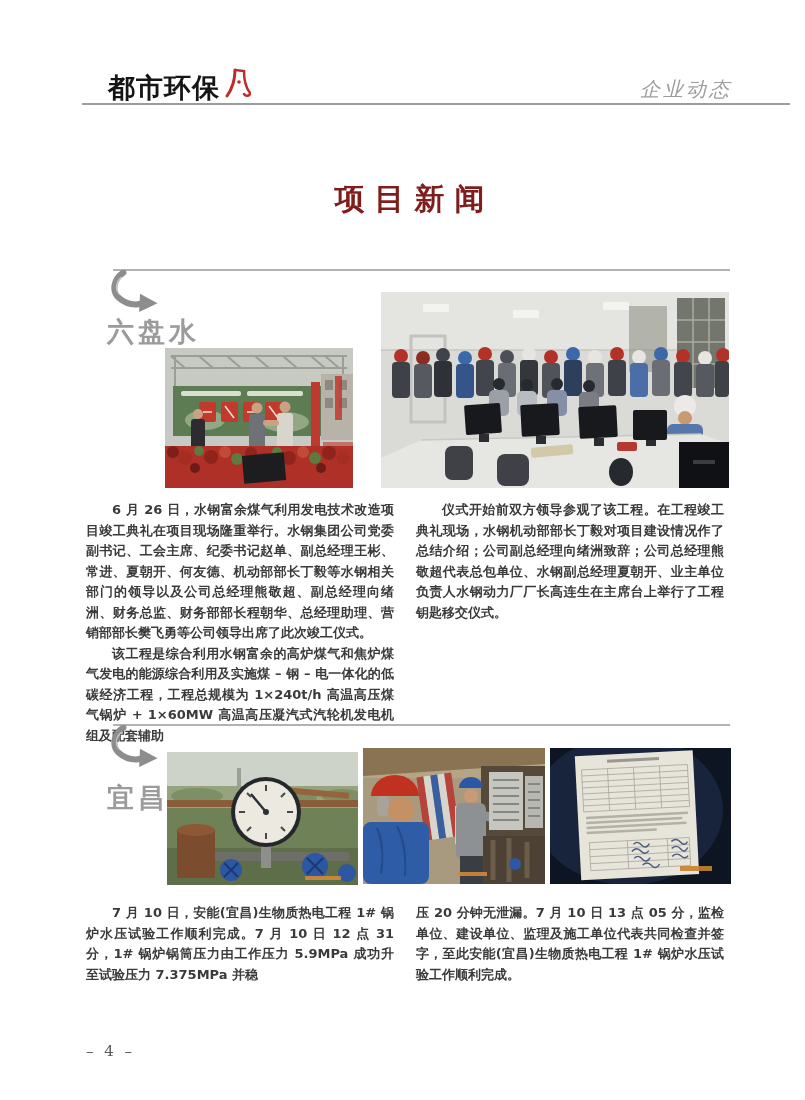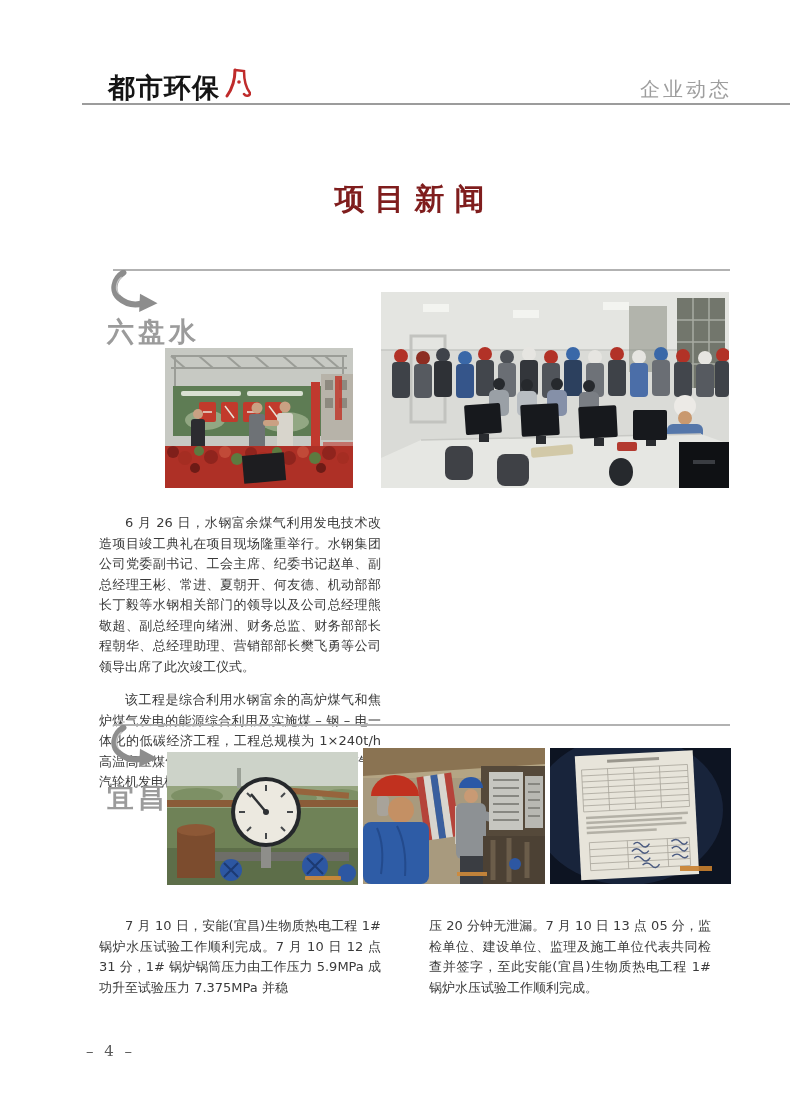--- a/index.html
+++ b/index.html
@@ -4,21 +4,21 @@
 <style>
   html,body{margin:0;padding:0;background:#ffffff;}
   .page{position:relative;width:805px;height:1100px;background:#fff;
         font-family:"DejaVu Sans",sans-serif;overflow:hidden;}
   .abs{position:absolute;}
 
   
   .logo{left:108px;top:70px;font-size:27px;font-weight:bold;color:#151515;
         letter-spacing:1px;display:flex;align-items:flex-start;}
   .seal{margin-left:5px;margin-top:-4px;}
-  .category{top:76px;right:73px;font-size:20px;color:#9e9e9e;letter-spacing:3px;}
+  .category{top:76px;right:73px;font-size:20px;color:#9e9e9e;letter-spacing:3px;font-style:italic;}
   .header-rule{left:82px;top:103px;width:708px;height:2px;background:#9c9c9c;}
 
   
   .page-title{left:82px;top:179px;width:665px;text-align:center;
               font-family:"DejaVu Serif",serif;font-size:30px;font-weight:bold;
               letter-spacing:10px;color:#7f1d1d;}
 
   
   .section-rule{height:2px;background:#b2b2b2;left:113px;width:617px;}
   .sec1-rule{top:269px}.sec2-rule{top:724px}
@@ -31,21 +31,21 @@
   .photo{overflow:hidden;background:#ddd;}
   .photo svg{display:block;width:100%;height:100%;}
   #photo-1{left:165px;top:348px;width:188px;height:140px;}
   #photo-2{left:381px;top:292px;width:348px;height:196px;}
   #photo-3{left:167px;top:752px;width:191px;height:133px;}
   #photo-4{left:363px;top:748px;width:182px;height:136px;}
   #photo-5{left:550px;top:748px;width:181px;height:136px;}
 
   
   .col{width:308px;font-size:13px;line-height:20.5px;text-align:justify;color:#3a3a3a;}
-  .col p{margin:13px;}
+  .col p{margin:0;font-weight:bold;}
   .col p.indent{text-indent:2em;}
   .s1-left{left:86px;top:500px;}
   .s1-right{left:416px;top:500px;}
   .s2-left{left:86px;top:903px;}
   .s2-right{left:416px;top:903px;}
 
   
   .page-num{left:86px;top:1042px;font-size:15px;color:#5a5a5a;letter-spacing:3px;
             font-family:"DejaVu Serif",serif;}
 </style>
@@ -246,20 +246,21 @@
       <rect x="312" y="168" width="22" height="4" fill="#3a3d42"></rect>
       <ellipse cx="240" cy="180" rx="12" ry="14" fill="#26292d"></ellipse>
     </svg>
   </div>
 
   <div class="abs col s1-left">
     <p class="indent">6 月 26 日，水钢富余煤气利用发电技术改造项目竣工典礼在项目现场隆重举行。水钢集团公司党委副书记、工会主席、纪委书记赵单、副总经理王彬、常进、夏朝开、何友德、机动部部长丁毅等水钢相关部门的领导以及公司总经理熊敬超、副总经理向绪洲、财务总监、财务部部长程朝华、总经理助理、营销部部长樊飞勇等公司领导出席了此次竣工仪式。</p>
     <p class="indent">该工程是综合利用水钢富余的高炉煤气和焦炉煤气发电的能源综合利用及实施煤 – 钢 – 电一体化的低碳经济工程，工程总规模为 1×240t/h 高温高压煤气锅炉 + 1×60MW 高温高压凝汽式汽轮机发电机组及配套辅助</p>
   </div>
   <div class="abs col s1-right">
+    <p class="indent">仪式开始前双方领导参观了该工程。在工程竣工典礼现场，水钢机动部部长丁毅对项目建设情况作了总结介绍；公司副总经理向绪洲致辞；公司总经理熊敬超代表总包单位、水钢副总经理夏朝开、业主单位负责人水钢动力厂厂长高连生在主席台上举行了工程钥匙移交仪式。</p>
   </div>
 
   <div class="abs section-rule sec2-rule"></div>
   <div class="abs arrow sec2-arrow">
     <svg viewBox="0 0 56 48" width="50" height="42">
       <path d="M17,3 C6,10 3,24 12,32 C20,39 30,41 40,38" fill="none" stroke="#8d8d8d" stroke-width="7" stroke-linecap="round"></path>
       <polygon points="36,27 56,38 35,48" fill="#8d8d8d"></polygon>
       <path d="M15,8 C8,14 7,23 13,28" fill="none" stroke="#ffffff" stroke-width="1.5" opacity="0.5"></path>
     </svg>
   </div>

